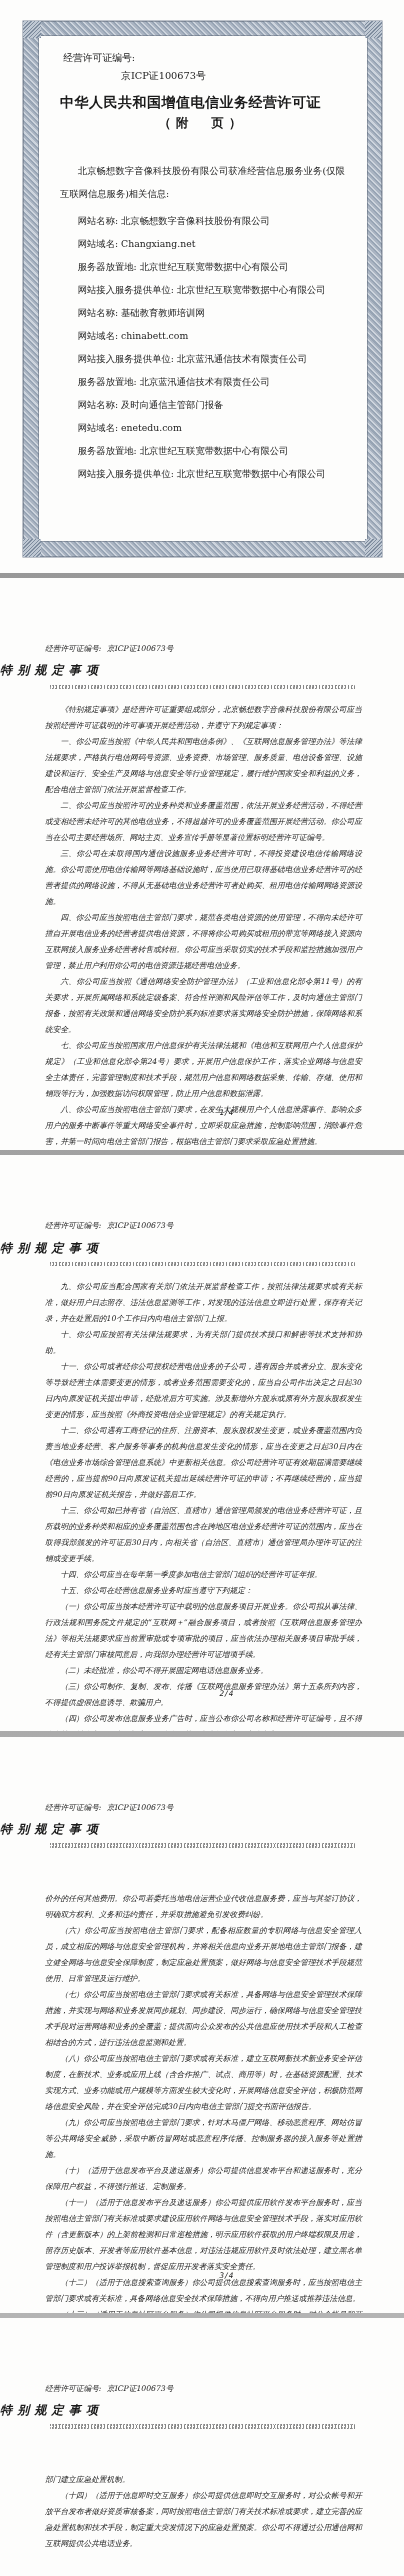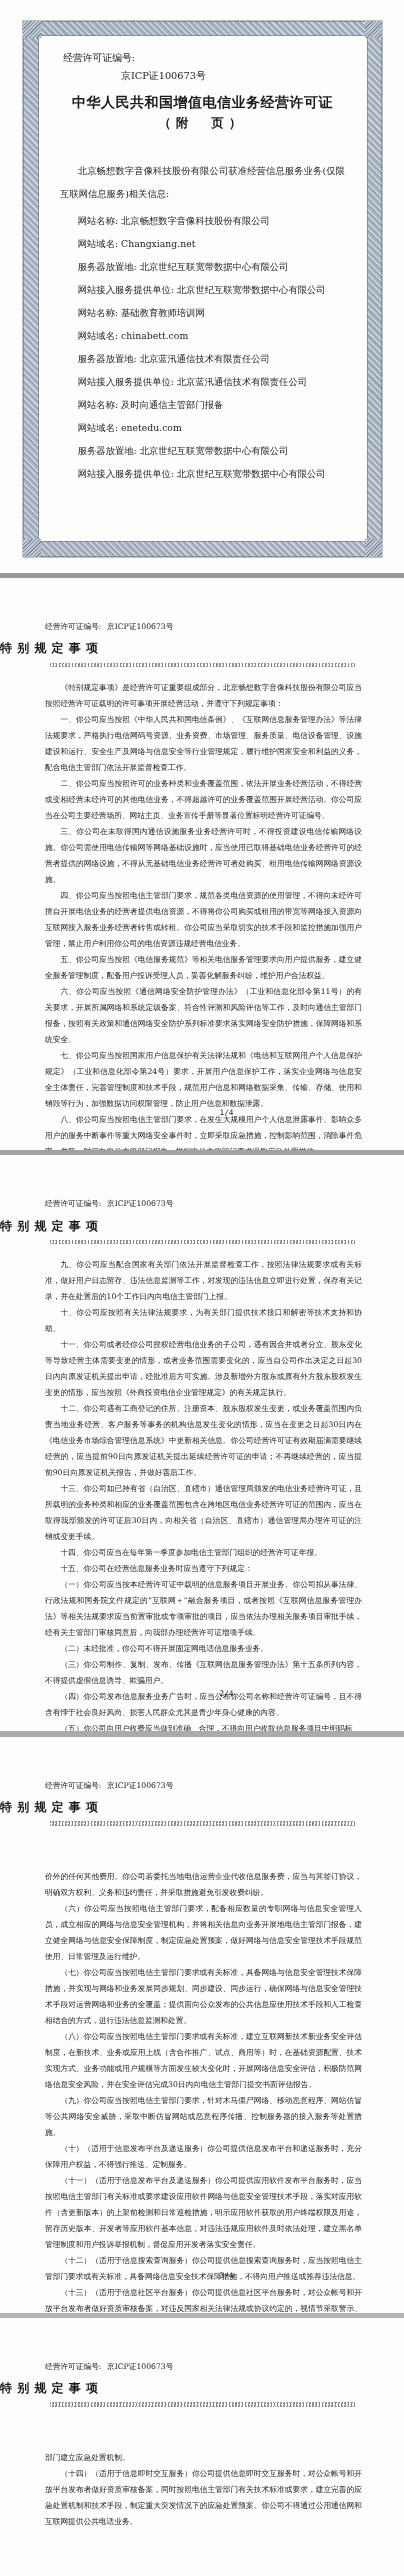--- a/index.html
+++ b/index.html
@@ -16,28 +16,28 @@
            repeating-linear-gradient(45deg,#97a4b4 0 1.5px,#cdd4dd 1.5px 3.1px,#aab4c2 3.1px 4.6px);
          box-shadow:inset 0 0 0 0.5px #5a6574, 0 0 0 0.5px #7c8799;}
   .frame-inner{background:#fdfdfc;width:100%;height:100%;box-sizing:border-box;
          box-shadow:0 0 0 0.5px #5a6574;padding:8.2px 21.6px;}
   .corner{position:absolute;width:17.5px;height:17.5px;
          background:repeating-linear-gradient(-45deg,#7e8c9e 0 1px,#bfc8d3 1px 2.6px);}
   .corner.tl{top:0px;left:0;} .corner.tr{top:0;right:0;}
   .corner.bl{bottom:0;left:0;} .corner.br{bottom:0;right:0;}
   .cert-label-line{margin:8.2px 0 0 3.1px;font-size:9.8px;}
   .cert-number{margin:4.1px 0 0 61px;font-size:9.8px;}
-  .cert-title{text-align:center;font-size:14px;font-weight:700;margin:11.3px 0 0;letter-spacing:0.5px;}
+  .cert-title{font-size:14px;font-weight:700;margin:11.3px 0 0;letter-spacing:0.5px;}
   .cert-subtitle{text-align:center;font-size:12.4px;font-weight:700;margin:3px 0 0;letter-spacing:5.2px;}
   .cert-body{margin-top:27px;font-size:9.3px;line-height:23px;}
   .cert-body p{margin:0;text-indent:1.9em;text-align:justify;}
   .cert-intro{margin-bottom:4.1px !important;}
 
   
-  .ppage{padding-top:44px;}
+  .ppage{padding-top:66px;font-style:italic;}
   #doc > .page:nth-child(2){height:572px;}
   #doc > .page:nth-child(3){height:576px;}
   #doc > .page:nth-child(4){height:576px;}
   #doc > .page:nth-child(5){height:556px;}
   .plic{margin:0 0 0 45px;font-size:7.7px;}
   .plic-num{margin-left:3.1px;}
   .ptitle{text-align:left;font-size:12px;font-weight:700;letter-spacing:5.2px;margin:8.2px 0 5.2px;}
   .zigzag{height:4.6px;width:305px;margin:0 auto;opacity:.75;
       background:
         repeating-linear-gradient(105deg,#5f5f5f 0 1px,rgba(0,0,0,0) 1px 3.1px),
@@ -66,22 +66,22 @@
         <div class="cert-subtitle">（附　页）</div>
         <div class="cert-body">
           <p class="cert-intro">北京畅想数字音像科技股份有限公司获准经营信息服务业务(仅限互联网信息服务)相关信息:</p>
           <div>
               <p><span>网站名称: </span><span>北京畅想数字音像科技股份有限公司</span></p>
               <p><span>网站域名: </span><span>Changxiang.net</span></p>
               <p><span>服务器放置地: </span><span>北京世纪互联宽带数据中心有限公司</span></p>
               <p><span>网站接入服务提供单位: </span><span>北京世纪互联宽带数据中心有限公司</span></p>
               <p><span>网站名称: </span><span>基础教育教师培训网</span></p>
               <p><span>网站域名: </span><span>chinabett.com</span></p>
+              <p><span>网站接入服务提供单位: </span><span>北京蓝汛通信技术有限责任公司</span></p>
               <p><span>服务器放置地: </span><span>北京蓝汛通信技术有限责任公司</span></p>
-              <p><span>网站接入服务提供单位: </span><span>北京蓝汛通信技术有限责任公司</span></p>
               <p><span>网站名称: </span><span>及时向通信主管部门报备</span></p>
               <p><span>网站域名: </span><span>enetedu.com</span></p>
               <p><span>服务器放置地: </span><span>北京世纪互联宽带数据中心有限公司</span></p>
               <p><span>网站接入服务提供单位: </span><span>北京世纪互联宽带数据中心有限公司</span></p>
             </div>
         </div>
       </div>
     </div>
   </section>
 
@@ -90,21 +90,20 @@
       <span class="plic-label">经营许可证编号: </span><span class="plic-num">京ICP证100673号</span>
     </div>
     <h2 class="ptitle">特别规定事项</h2>
     <div class="zigzag"></div>
     <div class="pbody">
         <p>《特别规定事项》是经营许可证重要组成部分，北京畅想数字音像科技股份有限公司应当按照经营许可证载明的许可事项开展经营活动，并遵守下列规定事项：</p>
         <p>一、你公司应当按照《中华人民共和国电信条例》、《互联网信息服务管理办法》等法律法规要求，严格执行电信网码号资源、业务资费、市场管理、服务质量、电信设备管理、设施建设和运行、安全生产及网络与信息安全等行业管理规定，履行维护国家安全和利益的义务，配合电信主管部门依法开展监督检查工作。</p>
         <p>二、你公司应当按照许可的业务种类和业务覆盖范围，依法开展业务经营活动，不得经营或变相经营未经许可的其他电信业务，不得超越许可的业务覆盖范围开展经营活动。你公司应当在公司主要经营场所、网站主页、业务宣传手册等显著位置标明经营许可证编号。</p>
         <p>三、你公司在未取得国内通信设施服务业务经营许可时，不得投资建设电信传输网络设施。你公司需使用电信传输网等网络基础设施时，应当使用已取得基础电信业务经营许可的经营者提供的网络设施，不得从无基础电信业务经营许可者处购买、租用电信传输网网络资源设施。</p>
         <p>四、你公司应当按照电信主管部门要求，规范各类电信资源的使用管理，不得向未经许可擅自开展电信业务的经营者提供电信资源，不得将你公司购买或租用的带宽等网络接入资源向互联网接入服务业务经营者转售或转租。你公司应当采取切实的技术手段和监控措施加强用户管理，禁止用户利用你公司的电信资源违规经营电信业务。</p>
-        <p>五、你公司应当按照《电信服务规范》等相关电信服务管理要求向用户提供服务，建立健全服务管理制度，配备用户投诉受理人员，妥善化解服务纠纷，维护用户合法权益。</p>
         <p>六、你公司应当按照《通信网络安全防护管理办法》（工业和信息化部令第11号）的有关要求，开展所属网络和系统定级备案、符合性评测和风险评估等工作，及时向通信主管部门报备，按照有关政策和通信网络安全防护系列标准要求落实网络安全防护措施，保障网络和系统安全。</p>
         <p>七、你公司应当按照国家用户信息保护有关法律法规和《电信和互联网用户个人信息保护规定》（工业和信息化部令第24号）要求，开展用户信息保护工作，落实企业网络与信息安全主体责任，完善管理制度和技术手段，规范用户信息和网络数据采集、传输、存储、使用和销毁等行为，加强数据访问权限管理，防止用户信息和数据泄露。</p>
         <p>八、你公司应当按照电信主管部门要求，在发生大规模用户个人信息泄露事件、影响众多用户的服务中断事件等重大网络安全事件时，立即采取应急措施，控制影响范围，消除事件危害，并第一时间向电信主管部门报告，根据电信主管部门要求采取应急处置措施。</p>
       </div>
     <div class="pagenum">1/4</div>
   </section>
 
   <section class="page ppage">
     <div class="plic">
       <span class="plic-label">经营许可证编号: </span><span class="plic-num">京ICP证100673号</span>

